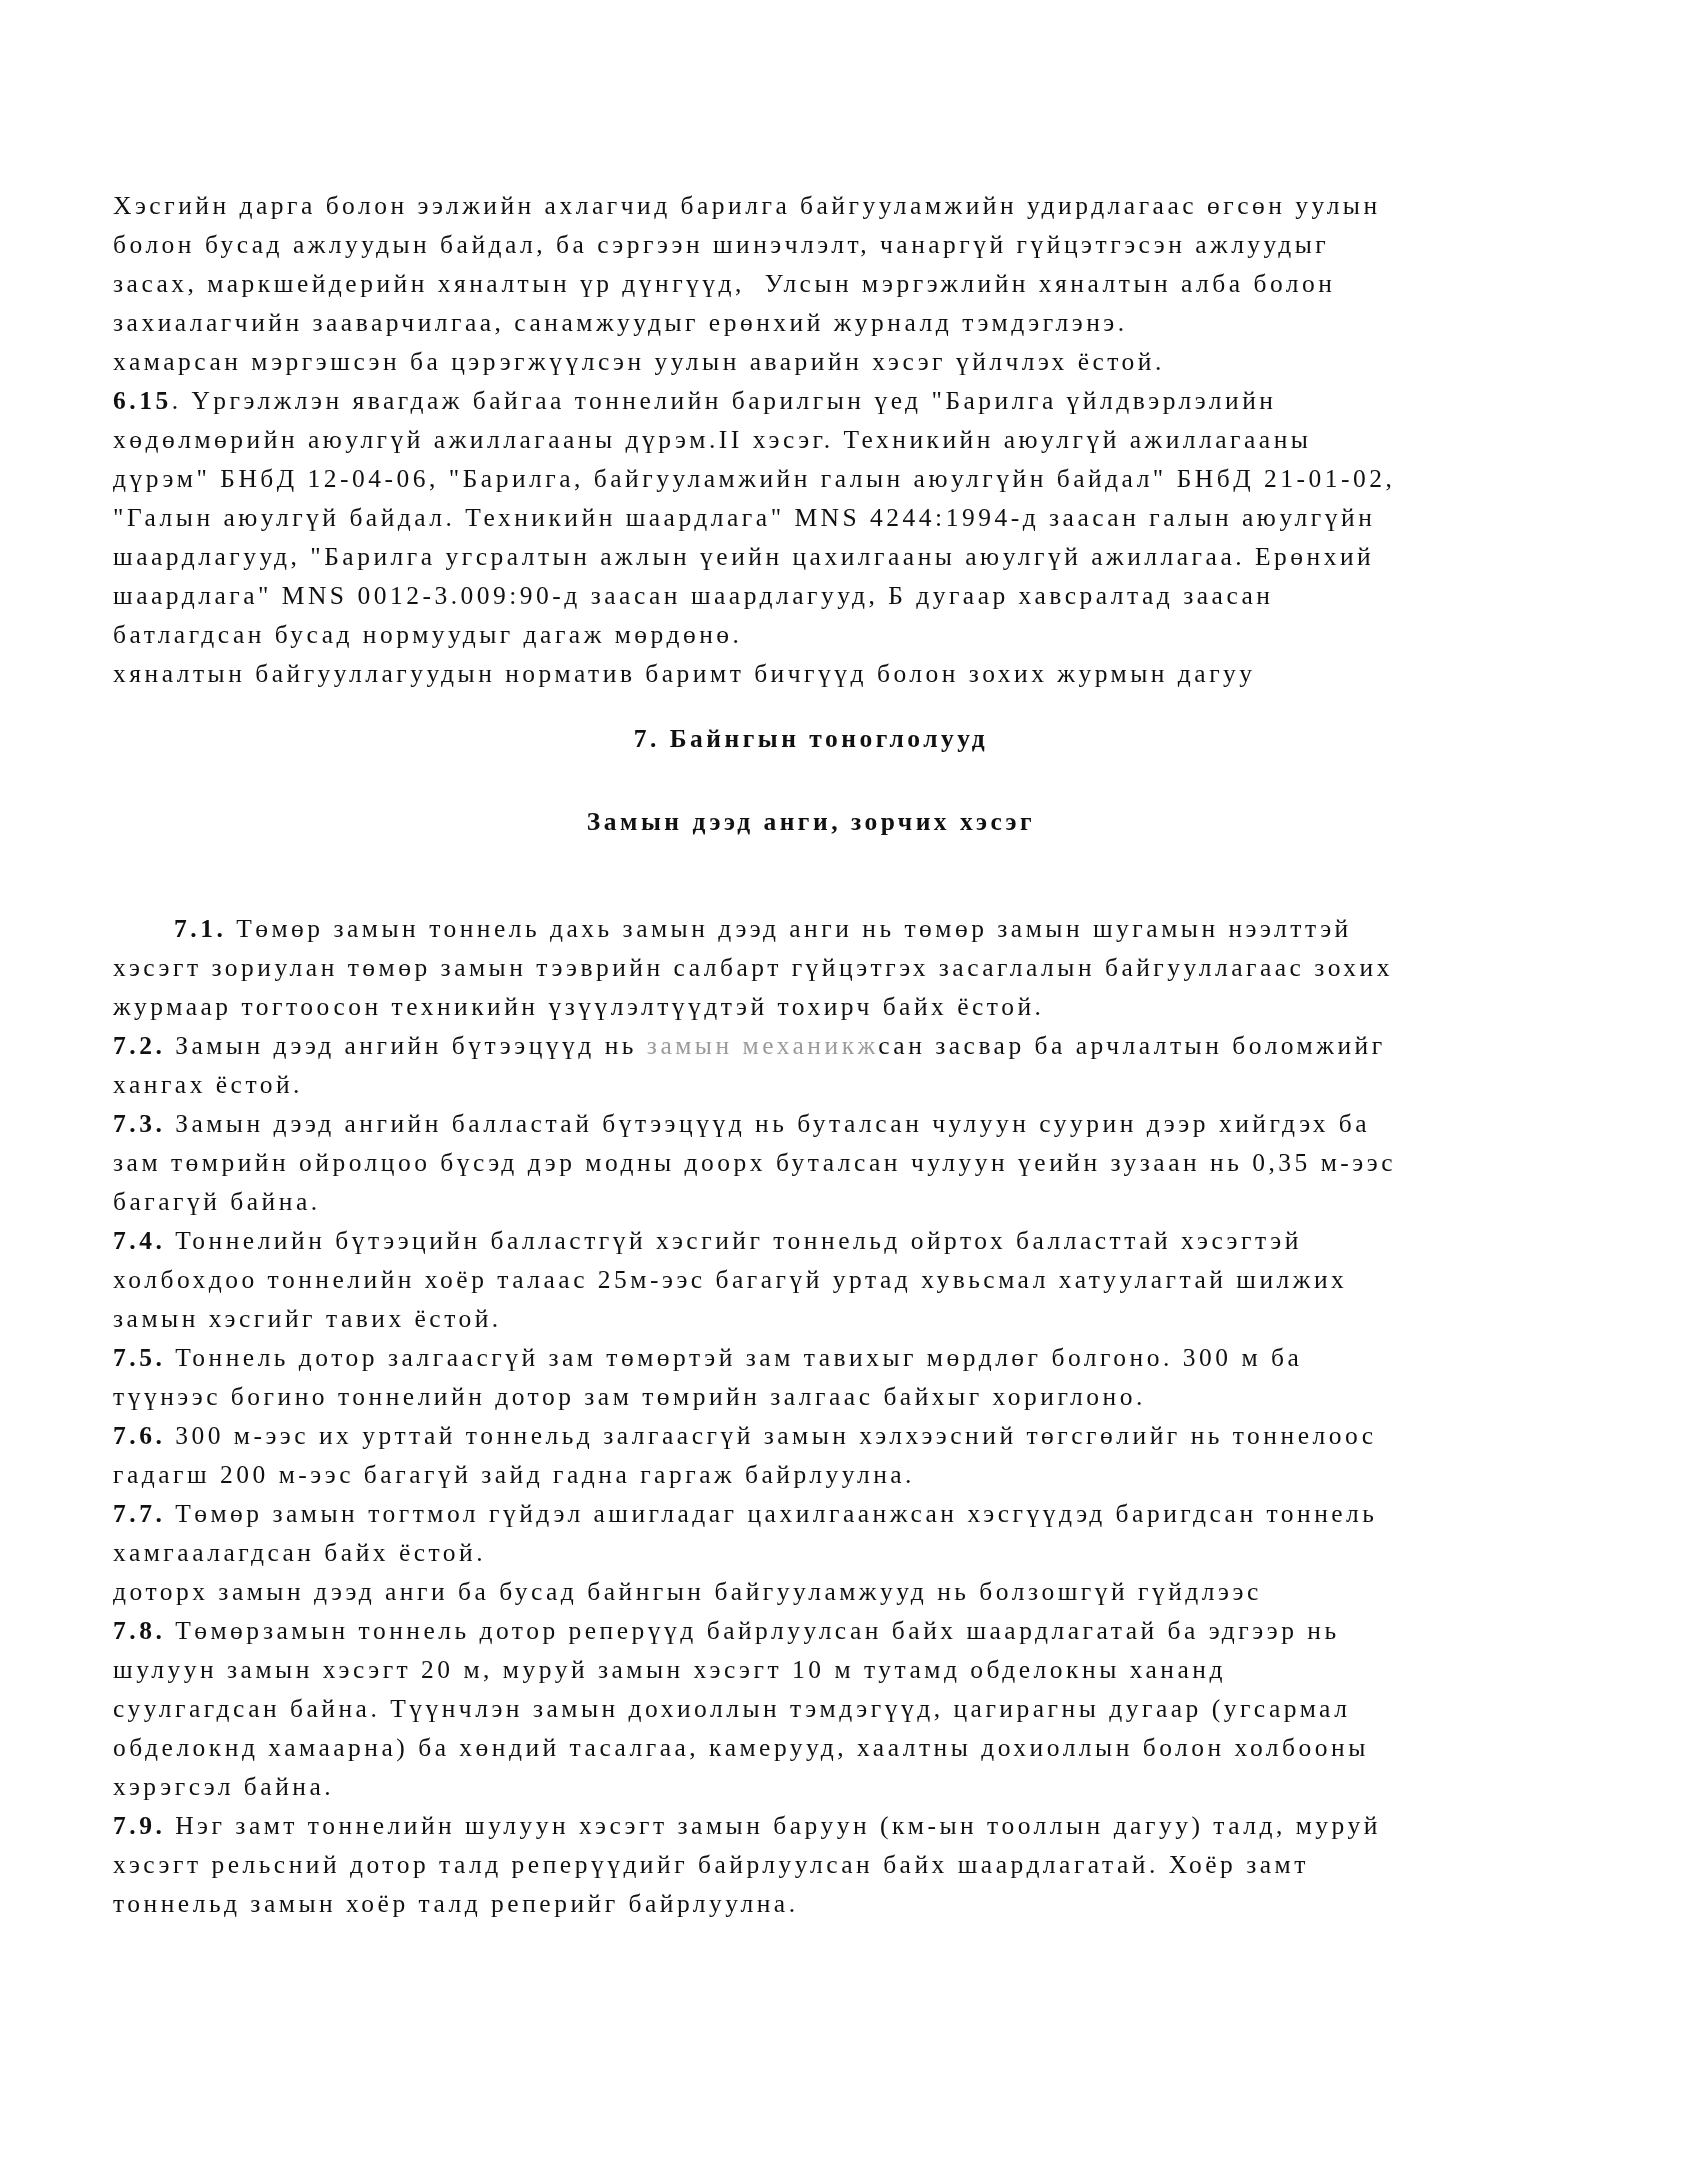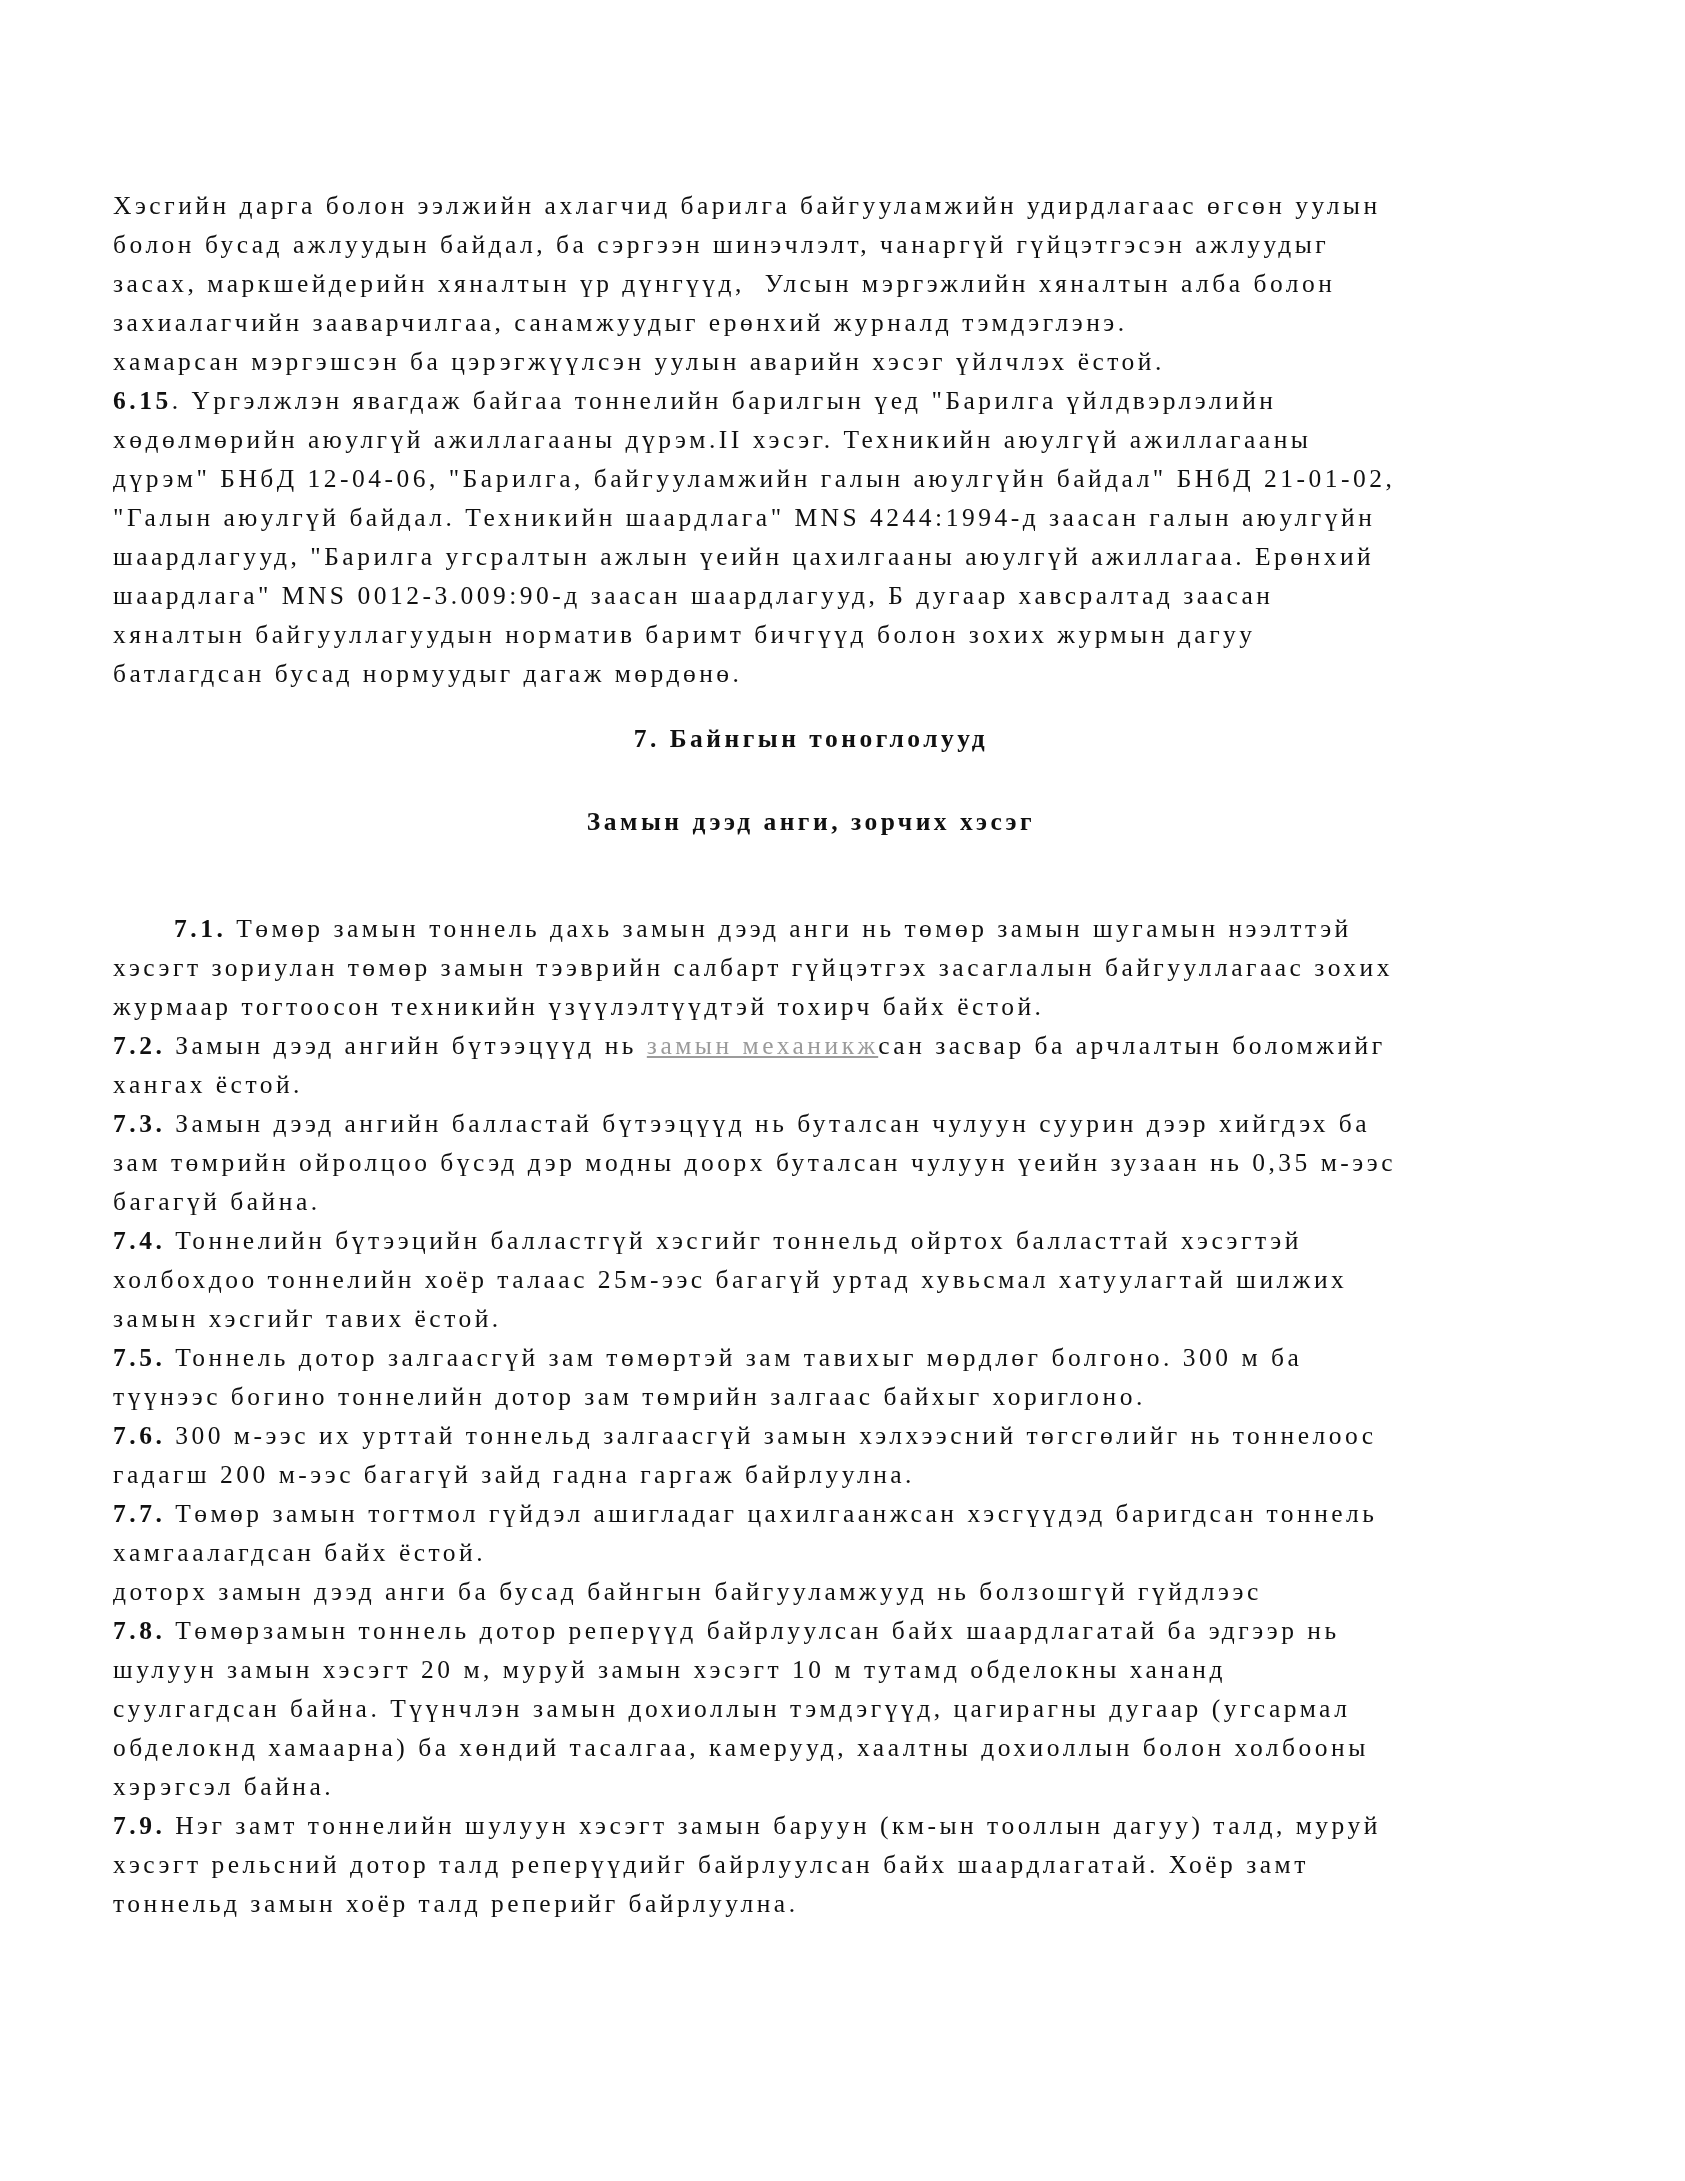--- a/index.html
+++ b/index.html
@@ -24,21 +24,21 @@
     letter-spacing: 3.5px;
     color: var(--text-color, #111111);
   }
   .line {
     white-space: pre;       
   }
   .line.ind {
     text-indent: 61px;      
   }
   .b { font-weight: bold; }
-  .gray { color: var(--faded-color, #9b9b9b); text-decoration: underline; }
+  .gray { color: var(--faded-color, #9b9b9b); }
   .heading {
     text-align: center;
     font-weight: bold;
   }
   .heading .line { white-space: normal; }
   .sp-chapter { margin-top: 26px; }
   .sp-subsection { margin-top: 44px; text-align: center; }
   .sp-first-clause { margin-top: 68px; font-family: Liberation Serif, serif; }
 </style>
 </head>
@@ -55,22 +55,22 @@
       <div class="block para">
         <div class="line"><span>хамарсан мэргэшсэн ба цэрэгжүүлсэн уулын аварийн хэсэг үйлчлэх ёстой.</span></div>
       </div>
       <div class="block para">
         <div class="line"><span class="b">6.15</span><span>. Үргэлжлэн явагдаж байгаа тоннелийн барилгын үед "Барилга үйлдвэрлэлийн</span></div>
         <div class="line"><span>хөдөлмөрийн аюулгүй ажиллагааны дүрэм.II хэсэг. Техникийн аюулгүй ажиллагааны</span></div>
         <div class="line"><span>дүрэм" БНбД 12-04-06, "Барилга, байгууламжийн галын аюулгүйн байдал" БНбД 21-01-02,</span></div>
         <div class="line"><span>"Галын аюулгүй байдал. Техникийн шаардлага" MNS 4244:1994-д заасан галын аюулгүйн</span></div>
         <div class="line"><span>шаардлагууд, "Барилга угсралтын ажлын үеийн цахилгааны аюулгүй ажиллагаа. Ерөнхий</span></div>
         <div class="line"><span>шаардлага" MNS 0012-3.009:90-д заасан шаардлагууд, Б дугаар хавсралтад заасан</span></div>
+        <div class="line"><span>батлагдсан бусад нормуудыг дагаж мөрдөнө.</span></div>
         <div class="line"><span>хяналтын байгууллагуудын норматив баримт бичгүүд болон зохих журмын дагуу</span></div>
-        <div class="line"><span>батлагдсан бусад нормуудыг дагаж мөрдөнө.</span></div>
       </div>
       <div class="block heading sp-chapter">
         <div class="line"><span class="b">7. Байнгын тоноглолууд</span></div>
       </div>
       <div class="block heading sp-subsection">
         <div class="line"><span class="b">Замын дээд анги, зорчих хэсэг</span></div>
       </div>
       <div class="block para sp-first-clause">
         <div class="line ind"><span class="b">7.1.</span><span> Төмөр замын тоннель дахь замын дээд анги нь төмөр замын шугамын нээлттэй</span></div>
         <div class="line"><span>хэсэгт зориулан төмөр замын тээврийн салбарт гүйцэтгэх засаглалын байгууллагаас зохих</span></div>

